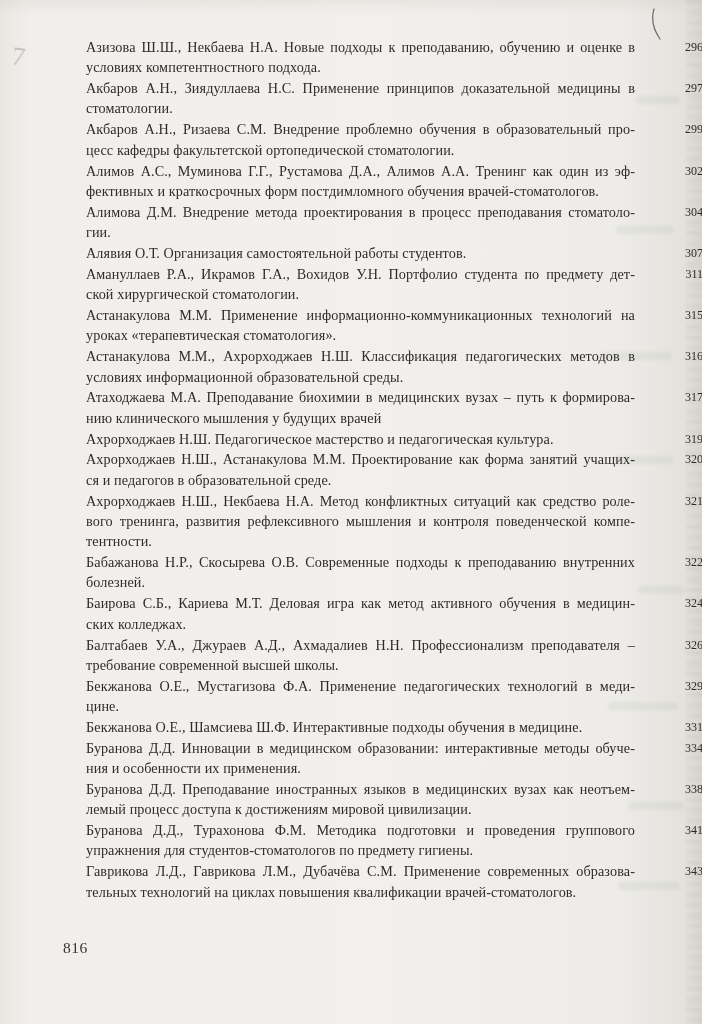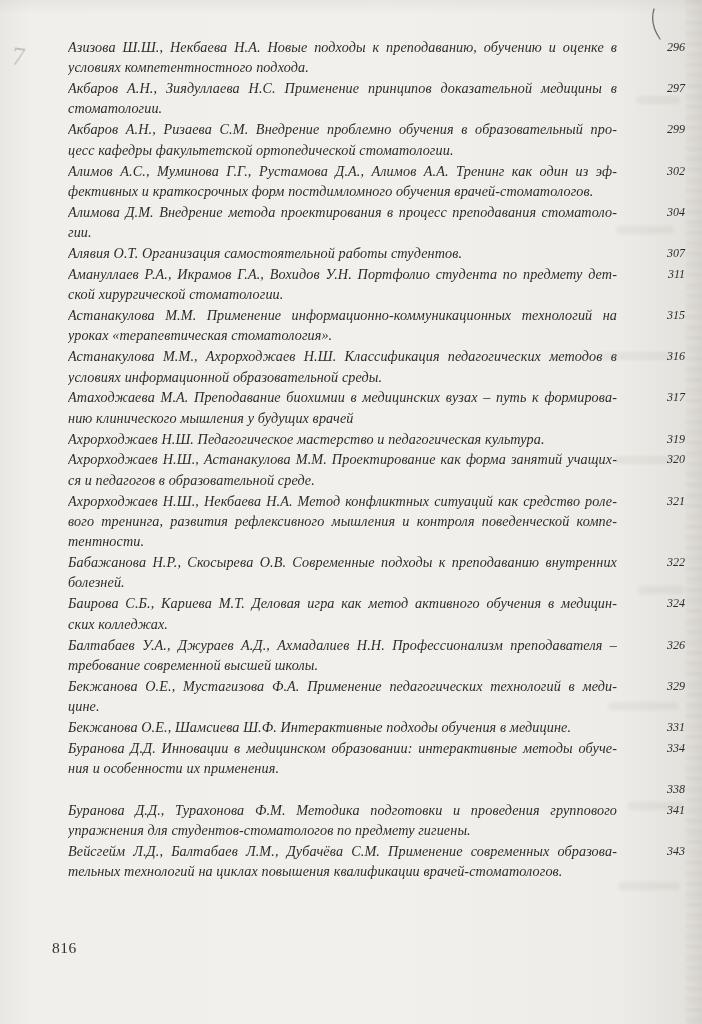--- a/index.html
+++ b/index.html
@@ -17,27 +17,26 @@
   .page {
     position: absolute;
     inset: 0;
     background:
       linear-gradient(180deg, rgba(200,198,192,0.25) 0, rgba(240,239,235,0) 14px),
       linear-gradient(90deg, #e9e7e2 0, #f0efeb 30px, #f1f0ec 55%, #edecE8 88%, #e3e1dc 98%, #d9d7d2 100%);
   }
   
   .toc {
     position: absolute;
-    left: 68px;
+    left: 86px;
     top: 37px;
     width: 617px;
     color: #2e2c29;
     font-size: 14.2px;
     line-height: 20.3px;
-    font-style: italic;
   }
   .row {
     display: flex;
     align-items: flex-start;
     margin-bottom: 0.6px;
   }
   .entry-text {
     width: 549px;
   }
   .line {
@@ -52,21 +51,21 @@
     text-align-last: left;
   }
   .entry-page {
     flex: 1;
     text-align: right;
     font-size: 12px;
   }
   
   .folio {
     position: absolute;
-    left: 52px;
+    left: 63px;
     top: 939px;
     font-size: 15.5px;
     color: #35332f;
     letter-spacing: 0.5px;
   }
   
   .crease {
     position: absolute;
     left: 645px;
     top: 6px;
@@ -251,32 +250,36 @@
         <div class="entry-page">331</div>
       </div>
       <div class="row">
         <div class="entry-text">
           <div class="line">Буранова Д.Д. Инновации в медицинском образовании: интерактивные методы обуче-</div>
           <div class="line last">ния и особенности их применения.</div>
         </div>
         <div class="entry-page">334</div>
       </div>
       <div class="row">
+        <div class="entry-text">
+          <div class="line">Буранова Д.Д. Преподавание иностранных языков в медицинских вузах как неотъем-</div>
+          <div class="line last">лемый процесс доступа к достижениям мировой цивилизации.</div>
+        </div>
         <div class="entry-page">338</div>
       </div>
       <div class="row">
         <div class="entry-text">
           <div class="line">Буранова Д.Д., Турахонова Ф.М. Методика подготовки и проведения группового</div>
           <div class="line last">упражнения для студентов-стоматологов по предмету гигиены.</div>
         </div>
         <div class="entry-page">341</div>
       </div>
       <div class="row">
         <div class="entry-text">
-          <div class="line">Вейсгейм Л.Д., Балтабаев Л.М., Дубачёва С.М. Применение современных образова-</div>
+          <div class="line">Гаврикова Л.Д., Гаврикова Л.М., Дубачёва С.М. Применение современных образова-</div>
           <div class="line last">тельных технологий на циклах повышения квалификации врачей-стоматологов.</div>
         </div>
         <div class="entry-page">343</div>
       </div>
     </div>
 
   <div class="folio">816</div>
 </div>
 
 </body></html>

